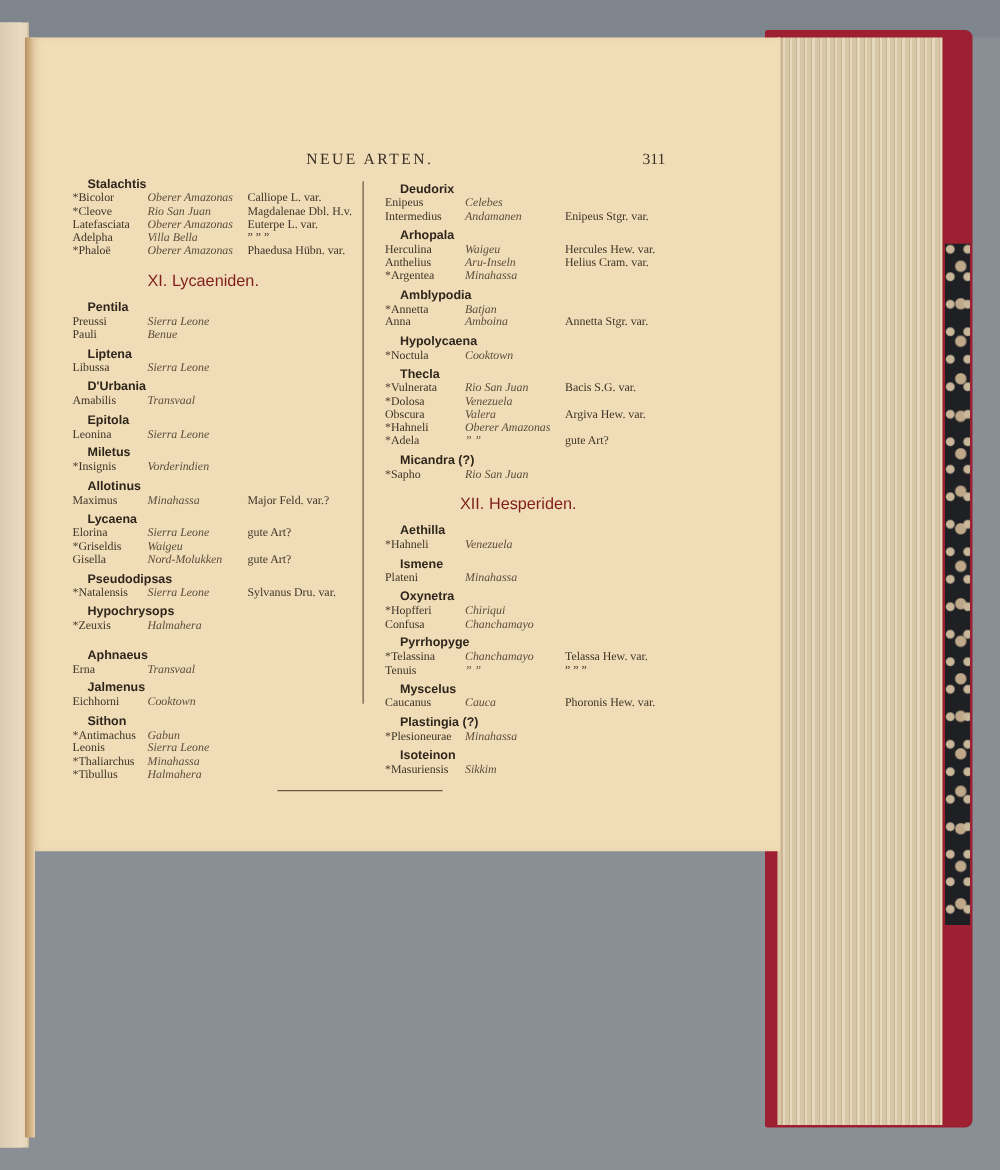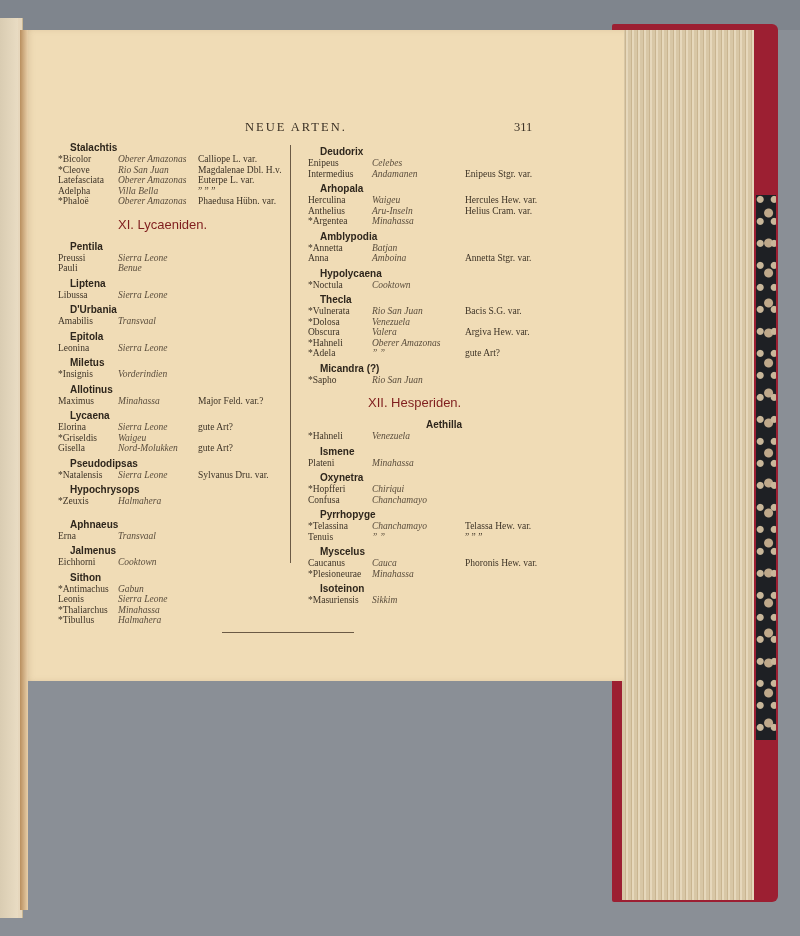--- a/index.html
+++ b/index.html
@@ -18,21 +18,21 @@
   .bottom-rule { position:absolute; left:198px; top:602px; width:132px; height:1px; background:#6b5a45; }
   .col { position:absolute; }
   .col-left { left:34px; top:108px; width:240px; }
   .col-right { left:284px; top:112px; width:260px; }
   .genus { font-family:"Liberation Sans", sans-serif; font-weight:bold; font-size:10px; color:#2e261c; line-height:13px; margin-top:3px; }
   .row { position:relative; height:10.5px; font-size:9.5px; line-height:10.5px; color:#3d3326; }
   .sp { position:absolute; left:0; white-space:nowrap; }
   .loc { position:absolute; left:60px; font-style:italic; color:#5a4d3c; white-space:nowrap; }
   .note { position:absolute; left:140px; white-space:nowrap; }
   .col-right .loc { left:64px; }
-  .col-right .note { left:144px;margin-left:13px; }
+  .col-right .note { left:144px; }
   .family { font-family:"Liberation Sans", sans-serif; font-size:13px; color:#7f1d1d; margin:10px 0 8px 60px; }
 </style>
 </head>
 <body>
 
 <div class="bg-top"></div>
 <div class="cover-red"></div>
 <div class="cover-marble"></div>
 <div class="page-block"></div>
 <div class="left-page">
@@ -247,21 +247,21 @@
         <span class="loc">   ”        ”</span>
         <span class="note">gute Art?</span>
       </div>
       <div class="genus" style="padding-left: 12px;">Micandra (?)</div>
       <div class="row">
         <span class="sp">*Sapho</span>
         <span class="loc">Rio San Juan</span>
         <span class="note"></span>
       </div>
       <div class="family">XII. Hesperiden.</div>
-      <div class="genus" style="padding-left: 12px; text-align: center;">Aethilla</div>
+      <div class="genus" style="padding-left: 12px;">Aethilla</div>
       <div class="row">
         <span class="sp">*Hahneli</span>
         <span class="loc">Venezuela</span>
         <span class="note"></span>
       </div>
       <div class="genus" style="padding-left: 12px;">Ismene</div>
       <div class="row">
         <span class="sp"> Plateni</span>
         <span class="loc">Minahassa</span>
         <span class="note"></span>
@@ -287,20 +287,21 @@
         <span class="sp"> Tenuis</span>
         <span class="loc">   ”      ”</span>
         <span class="note">”      ”    ”</span>
       </div>
       <div class="genus" style="padding-left: 12px;">Myscelus</div>
       <div class="row">
         <span class="sp"> Caucanus</span>
         <span class="loc">Cauca</span>
         <span class="note">Phoronis Hew. var.</span>
       </div>
+      <div class="genus" style="padding-left: 12px;">Plastingia (?)</div>
       <div class="row">
         <span class="sp">*Plesioneurae</span>
         <span class="loc">Minahassa</span>
         <span class="note"></span>
       </div>
       <div class="genus" style="padding-left: 12px;">Isoteinon</div>
       <div class="row">
         <span class="sp">*Masuriensis</span>
         <span class="loc">Sikkim</span>
         <span class="note"></span>

